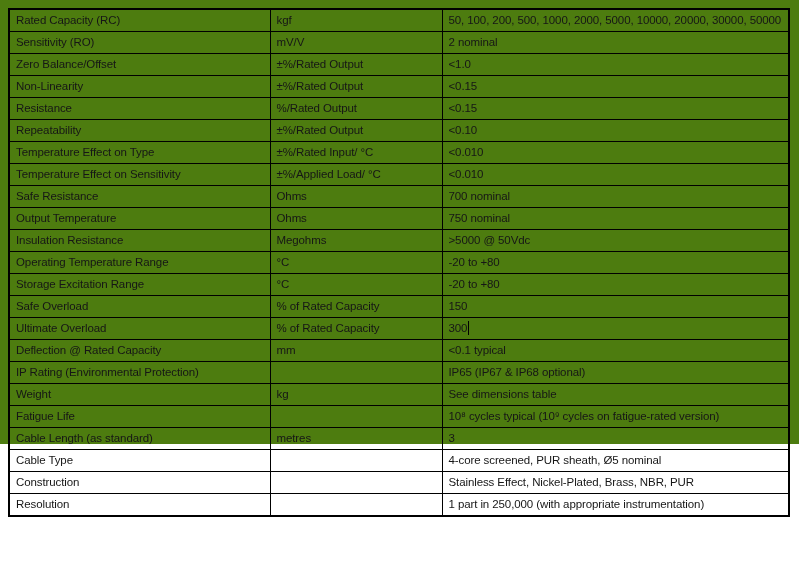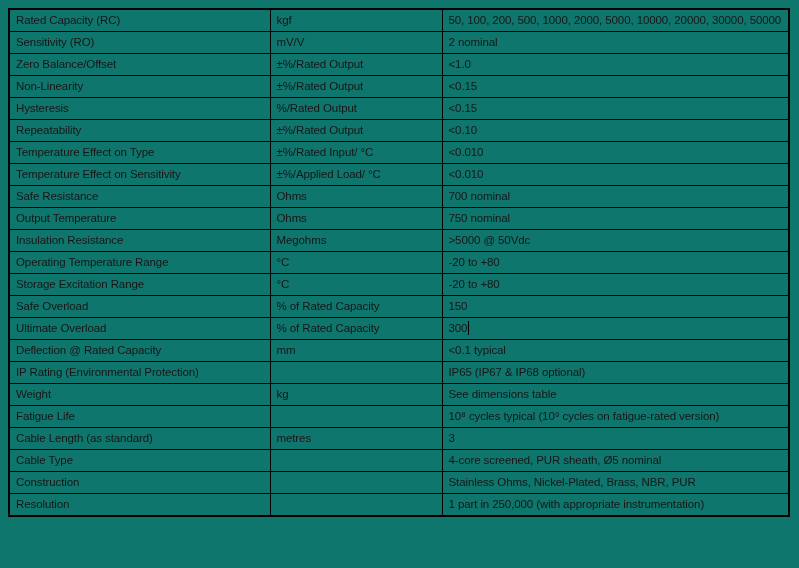--- a/index.html
+++ b/index.html
@@ -7,22 +7,22 @@
     padding: 0;
     width: 799px;
     height: 568px;
     background: #ffffff;
     overflow: hidden;
     font-family: "Liberation Sans", "DejaVu Sans", sans-serif;
   }
   .page {
     position: absolute;
     left: 0; top: 0;
-    width: 799px; height: 568px;
-    background: #0f766e;
+    width: 799px; height: 444px;
+    background: #4d7c0f;
   }
   table.spec-table {
     position: absolute;
     left: 8px;
     top: 8px;
     width: 780px;
     border-collapse: collapse;
     table-layout: fixed;
     border: 2px solid #000000;
   }
@@ -76,21 +76,21 @@
     <td><span class="cell-text">Zero Balance/Offset</span></td>
     <td><span class="cell-text">±%/Rated Output</span></td>
     <td><span class="cell-text">&lt;1.0</span></td>
   </tr>
         <tr>
     <td><span class="cell-text">Non-Linearity</span></td>
     <td><span class="cell-text">±%/Rated Output</span></td>
     <td><span class="cell-text">&lt;0.15</span></td>
   </tr>
         <tr>
-    <td><span class="cell-text">Hysteresis</span></td>
+    <td><span class="cell-text">Resistance</span></td>
     <td><span class="cell-text">%/Rated Output</span></td>
     <td><span class="cell-text">&lt;0.15</span></td>
   </tr>
         <tr>
     <td><span class="cell-text">Repeatability</span></td>
     <td><span class="cell-text">±%/Rated Output</span></td>
     <td><span class="cell-text">&lt;0.10</span></td>
   </tr>
         <tr>
     <td><span class="cell-text">Temperature Effect on Type</span></td>
@@ -163,21 +163,21 @@
     <td><span class="cell-text">3</span></td>
   </tr>
         <tr>
     <td><span class="cell-text">Cable Type</span></td>
     <td><span class="cell-text"></span></td>
     <td><span class="cell-text">4-core screened, PUR sheath, Ø5 nominal</span></td>
   </tr>
         <tr>
     <td><span class="cell-text">Construction</span></td>
     <td><span class="cell-text"></span></td>
-    <td><span class="cell-text">Stainless Ohms, Nickel-Plated, Brass, NBR, PUR</span></td>
+    <td><span class="cell-text">Stainless Effect, Nickel-Plated, Brass, NBR, PUR</span></td>
   </tr>
         <tr>
     <td><span class="cell-text">Resolution</span></td>
     <td><span class="cell-text"></span></td>
     <td><span class="cell-text">1 part in 250,000 (with appropriate instrumentation)</span></td>
   </tr>
       </tbody>
   </table>
 </div>
 

